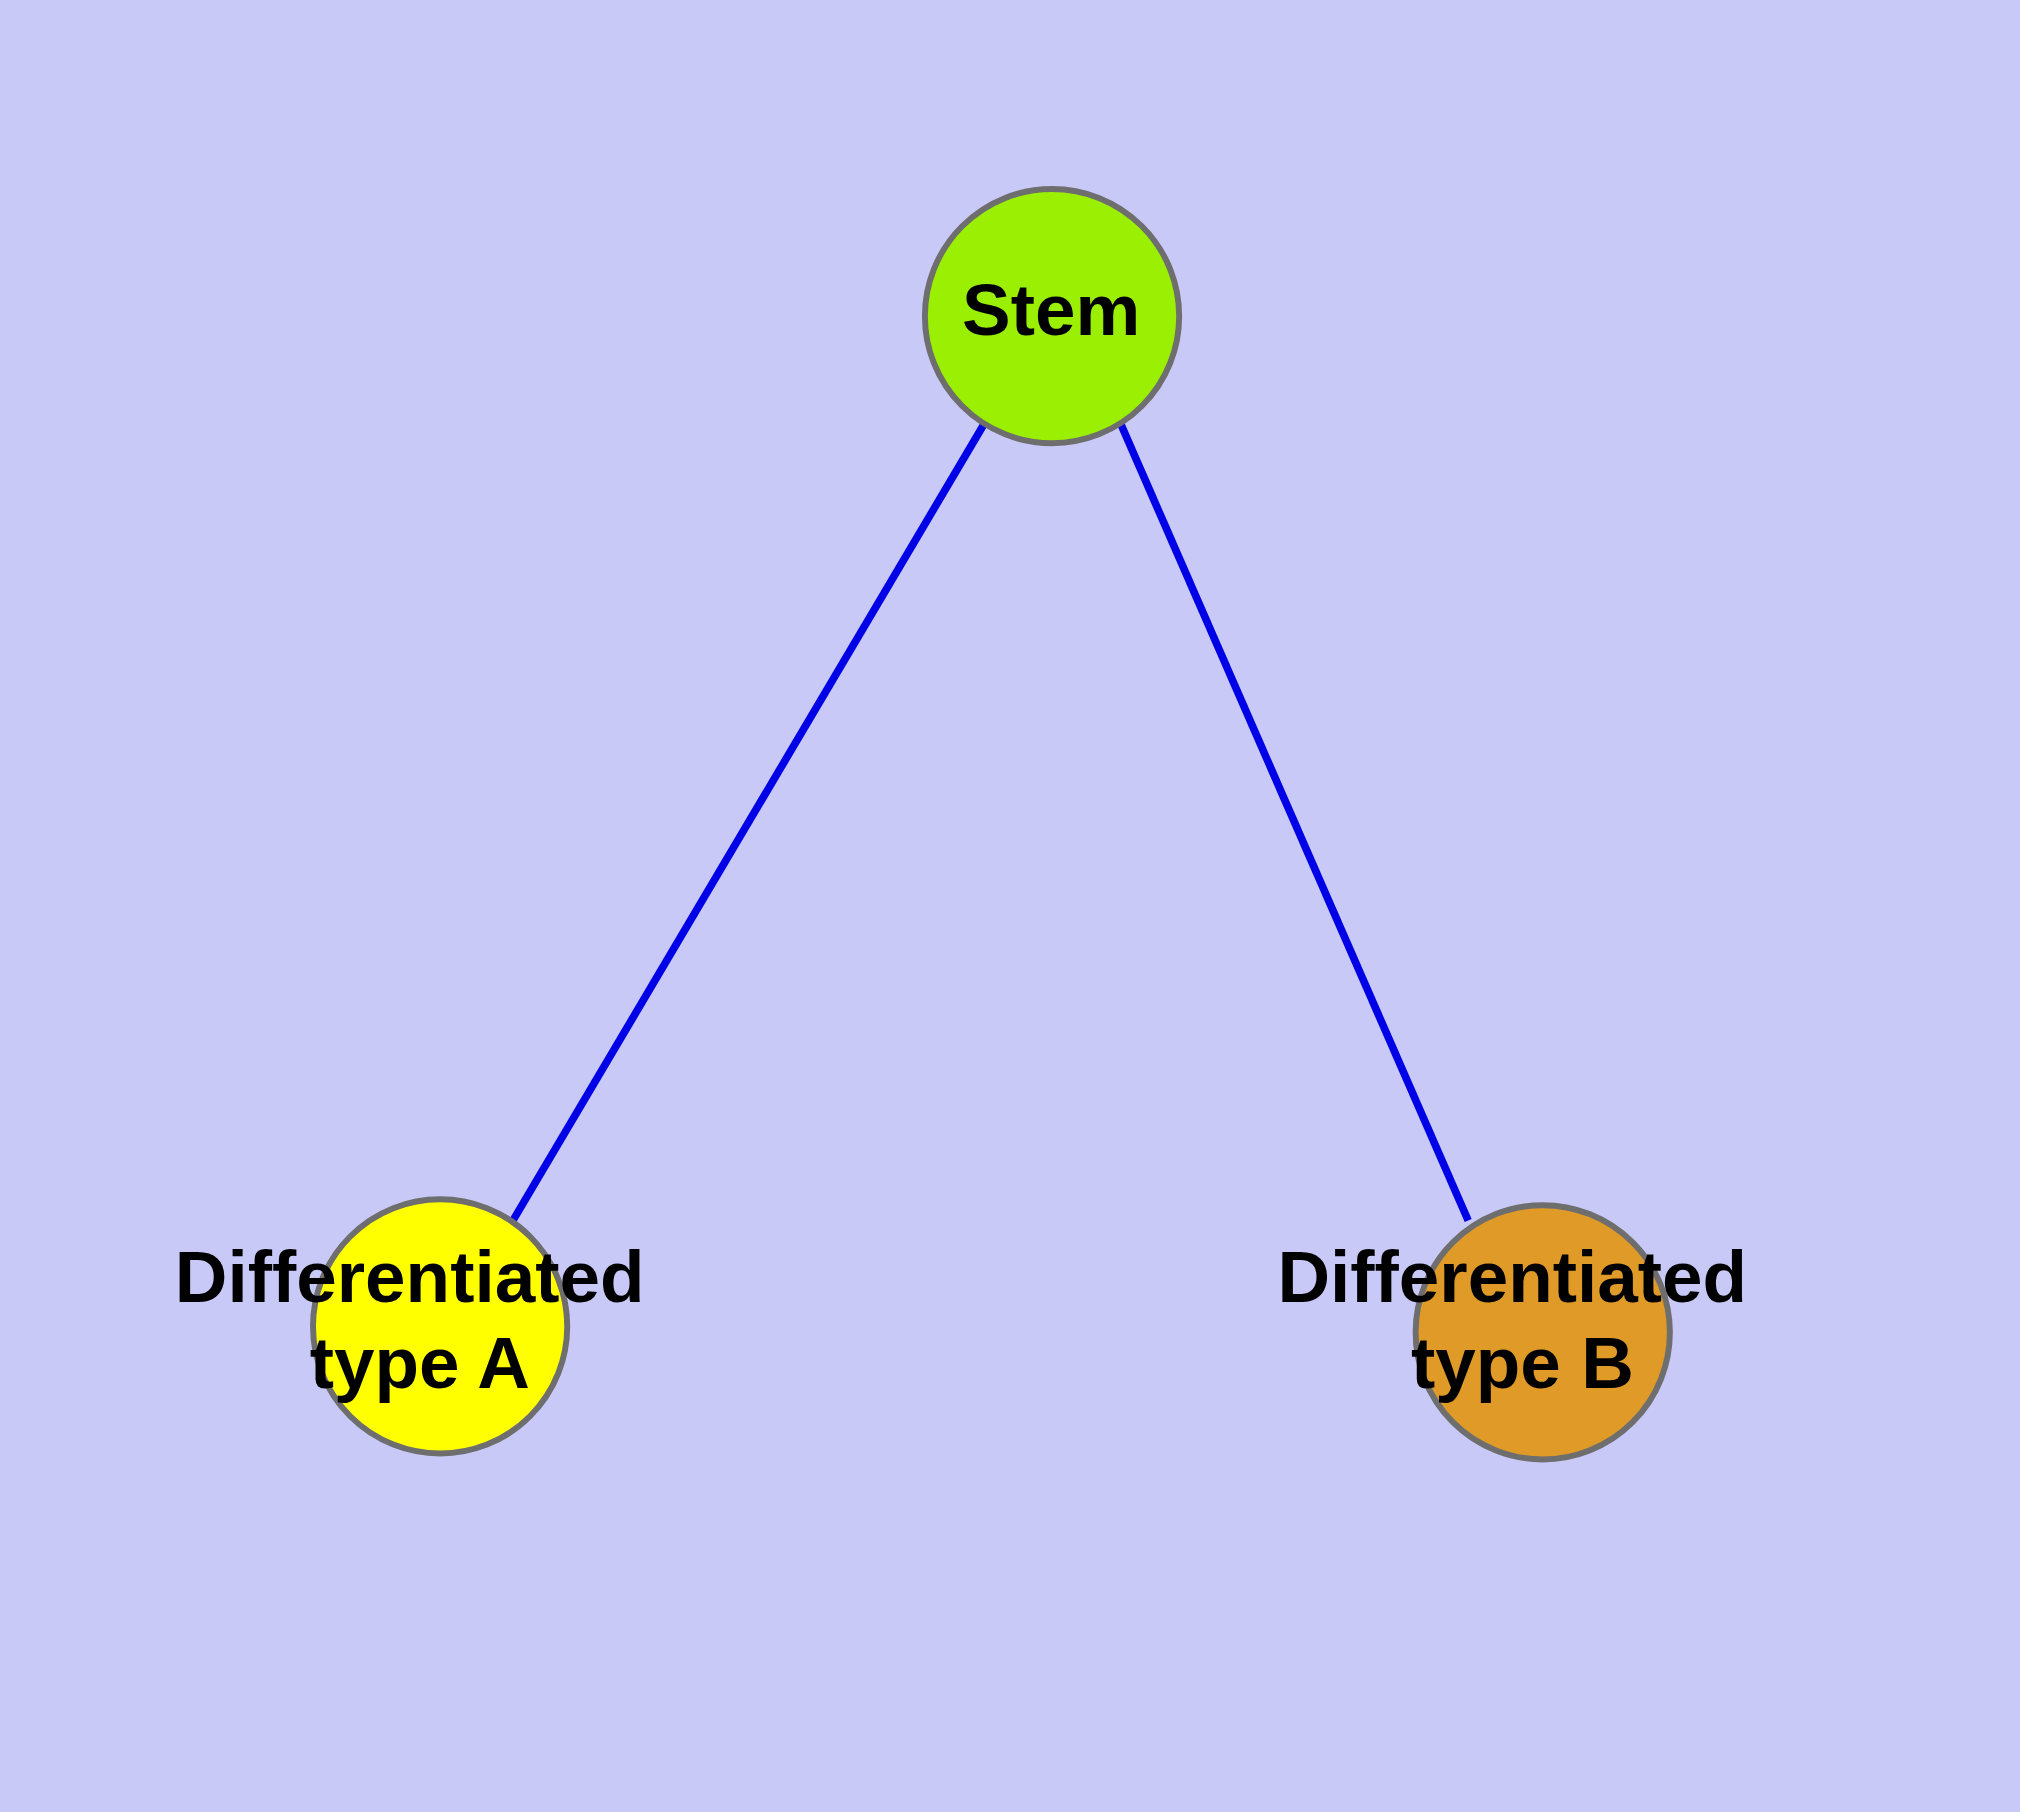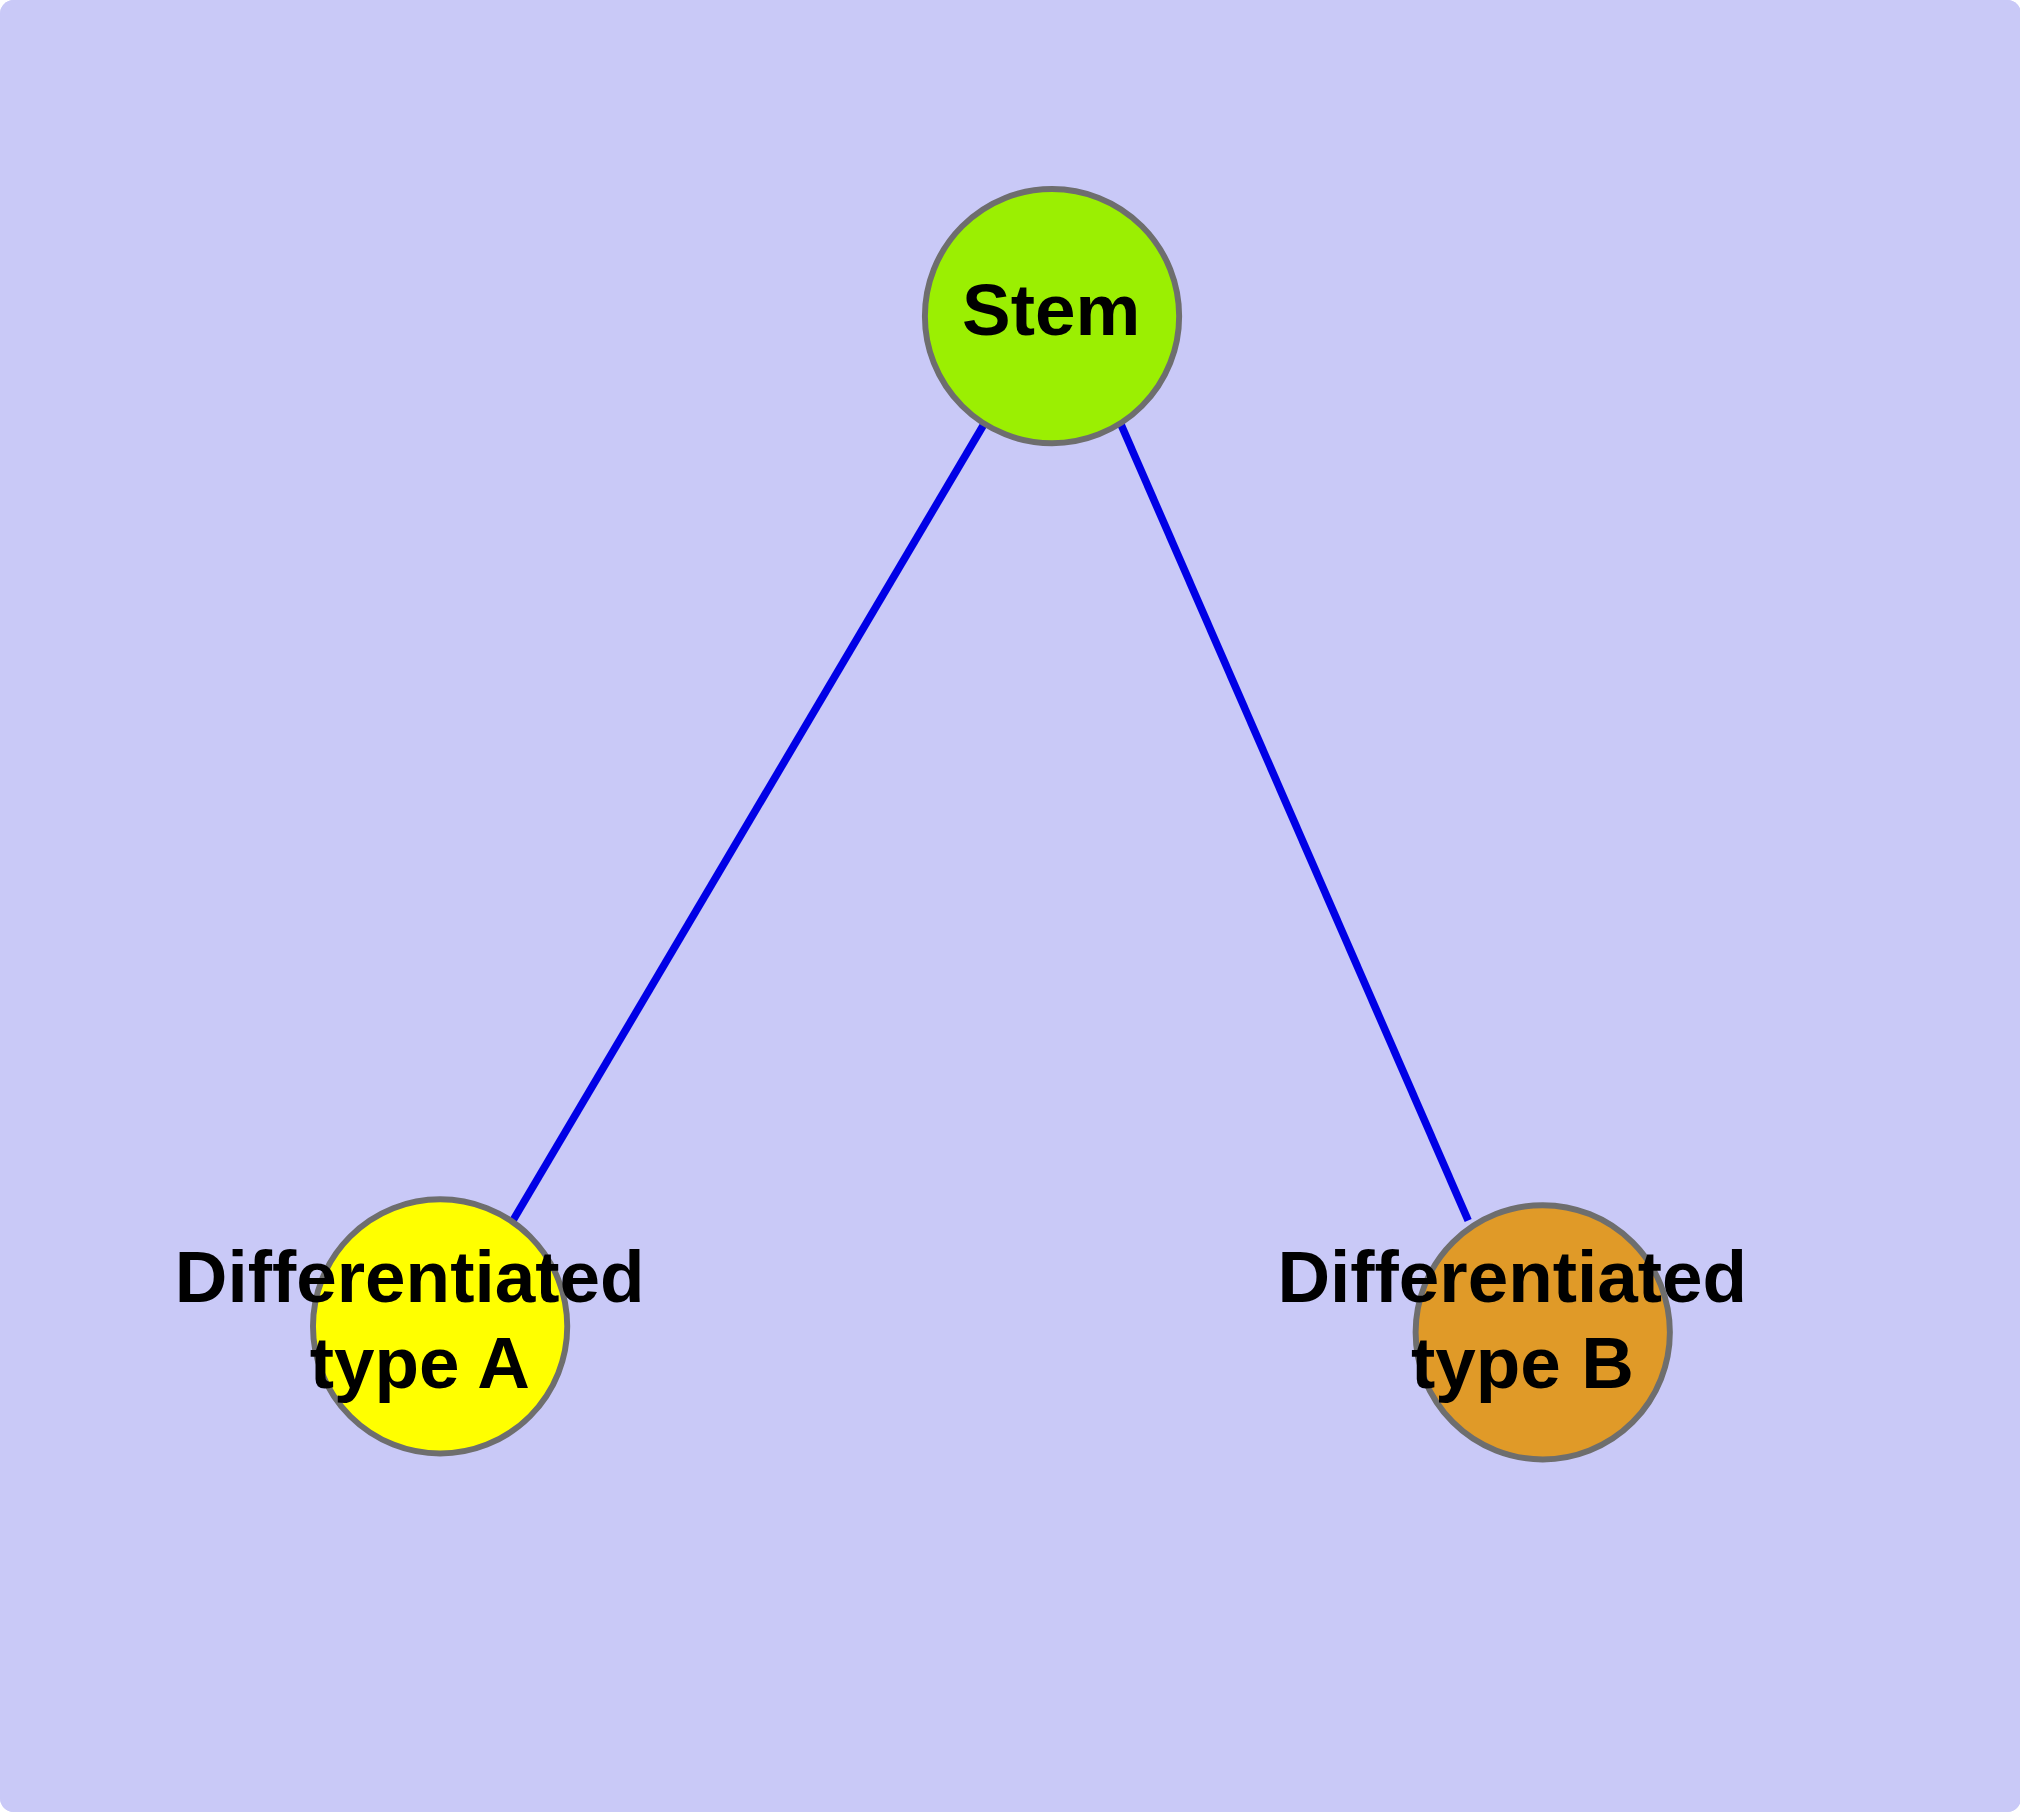--- a/index.html
+++ b/index.html
@@ -7,21 +7,20 @@
     padding: 0;
     background: #ffffff;
   }
   #canvas {
     position: relative;
     width: 2021px;
     height: 1812px;
     background: #c9c9f7;
     overflow: hidden;
     font-family: "Liberation Sans", sans-serif;
-    border-radius: 14px;
   }
   #graph-svg {
     position: absolute;
     left: 0;
     top: 0;
     width: 2021px;
     height: 1812px;
   }
   .node-label {
     font-family: "Liberation Sans", sans-serif;

